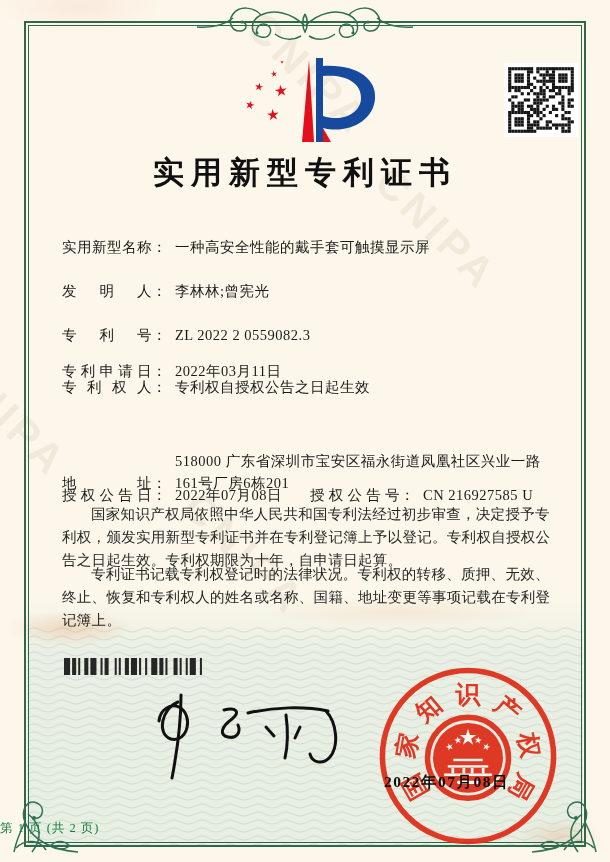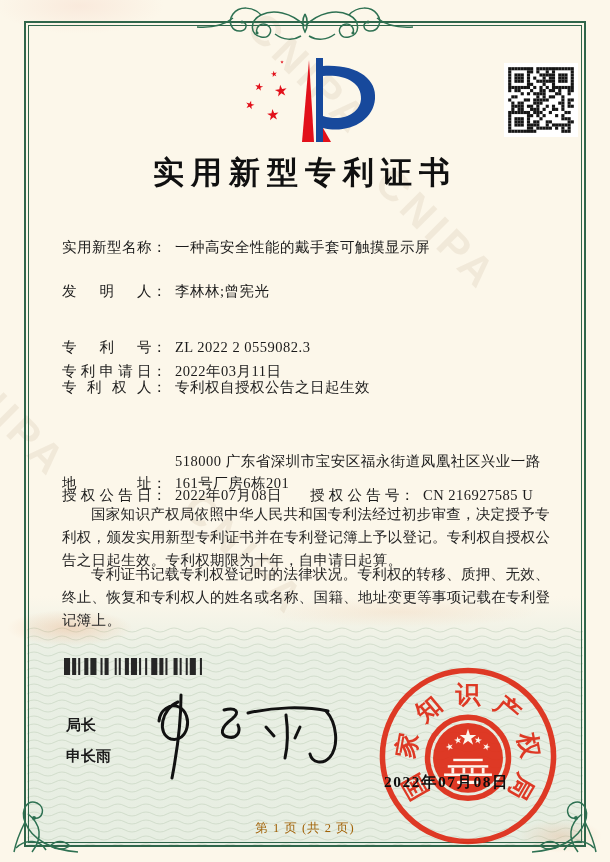--- a/index.html
+++ b/index.html
@@ -43,21 +43,21 @@
   .para{position:absolute;left:62px;width:490px;font-size:14.5px;line-height:23px;
     text-indent:2em;color:#262626;letter-spacing:.3px;}
   
   #barcode{position:absolute;left:64px;top:658px;}
   #signoff{position:absolute;left:66px;top:710px;font-size:15px;line-height:31px;font-weight:600;color:#1c1c1c;}
   #signature{position:absolute;left:146px;top:690px;}
   #signature path{stroke:#111;stroke-width:3px;fill:none;stroke-linecap:round;}
   #seal{position:absolute;left:376px;top:664px;opacity:.93;}
   #seal text{font-family:"Liberation Serif","DejaVu Serif",serif;font-weight:700;font-size:27px;fill:#de2c17;}
   #seal-date{position:absolute;left:384px;top:772px;font-size:15.5px;font-weight:700;letter-spacing:1.5px;color:#0e0e0e;}
-  #footer{position:absolute;left:0;right:0;top:820px;text-align:center;font-size:12.5px;letter-spacing:1px;color:#a16207;}
+  #footer{position:absolute;left:0;right:0;top:820px;text-align:left;font-size:12.5px;letter-spacing:1px;color:#15803d;}
 </style>
 </head>
 <body>
 
 <div id="canvas">
 
   <div id="green-bottom">
     <svg id="waves" width="560" height="250" viewBox="0 0 560 250">
         <path d="M0 6 q7 -4 14 0 q7 4 14 0 q7 -4 14 0 q7 4 14 0 q7 -4 14 0 q7 4 14 0 q7 -4 14 0 q7 4 14 0 q7 -4 14 0 q7 4 14 0 q7 -4 14 0 q7 4 14 0 q7 -4 14 0 q7 4 14 0 q7 -4 14 0 q7 4 14 0 q7 -4 14 0 q7 4 14 0 q7 -4 14 0 q7 4 14 0 q7 -4 14 0 q7 4 14 0 q7 -4 14 0 q7 4 14 0 q7 -4 14 0 q7 4 14 0 q7 -4 14 0 q7 4 14 0 q7 -4 14 0 q7 4 14 0 q7 -4 14 0 q7 4 14 0 q7 -4 14 0 q7 4 14 0 q7 -4 14 0 q7 4 14 0 q7 -4 14 0 q7 4 14 0 q7 -4 14 0 q7 4 14 0 " transform="translate(0 0)"></path>
         <path d="M0 6 q7 -4 14 0 q7 4 14 0 q7 -4 14 0 q7 4 14 0 q7 -4 14 0 q7 4 14 0 q7 -4 14 0 q7 4 14 0 q7 -4 14 0 q7 4 14 0 q7 -4 14 0 q7 4 14 0 q7 -4 14 0 q7 4 14 0 q7 -4 14 0 q7 4 14 0 q7 -4 14 0 q7 4 14 0 q7 -4 14 0 q7 4 14 0 q7 -4 14 0 q7 4 14 0 q7 -4 14 0 q7 4 14 0 q7 -4 14 0 q7 4 14 0 q7 -4 14 0 q7 4 14 0 q7 -4 14 0 q7 4 14 0 q7 -4 14 0 q7 4 14 0 q7 -4 14 0 q7 4 14 0 q7 -4 14 0 q7 4 14 0 q7 -4 14 0 q7 4 14 0 q7 -4 14 0 q7 4 14 0 " transform="translate(0 8)"></path>
@@ -409,21 +409,21 @@
   <div class="field-row" style="top:236px">
     <span class="flabel">实用新型名称</span>
       <span class="fcolon">：</span>
     <span class="fvalue">一种高安全性能的戴手套可触摸显示屏</span>
   </div>
   <div class="field-row" style="top:280px">
     <span class="flabel">发明人</span>
       <span class="fcolon">：</span>
     <span class="fvalue">李林林;曾宪光</span>
   </div>
-  <div class="field-row" style="top:336px">
+  <div class="field-row" style="top:324px">
     <span class="flabel">专利号</span>
       <span class="fcolon">：</span>
     <span class="fvalue">ZL 2022 2 0559082.3</span>
   </div>
   <div class="field-row" style="top:360px">
     <span class="flabel">专利申请日</span>
       <span class="fcolon">：</span>
     <span class="fvalue">2022年03月11日</span>
   </div>
   <div class="field-row" style="top:376px">
@@ -467,24 +467,20 @@
       <rect x="87.23" y="0" width="6.09" height="17" fill="#262626"></rect>
       <rect x="95.34" y="0" width="4.06" height="17" fill="#262626"></rect>
       <rect x="101.43" y="0" width="2.03" height="17" fill="#262626"></rect>
       <rect x="109.54" y="0" width="4.06" height="17" fill="#262626"></rect>
       <rect x="115.63" y="0" width="2.03" height="17" fill="#262626"></rect>
       <rect x="121.71" y="0" width="2.03" height="17" fill="#262626"></rect>
       <rect x="125.77" y="0" width="6.09" height="17" fill="#262626"></rect>
       <rect x="135.91" y="0" width="2.03" height="17" fill="#262626"></rect>
     </svg>
 
-  <div id="signoff">
-    <div>局长</div>
-    <div>申长雨</div>
-  </div>
   <svg id="signature" width="205" height="95" viewBox="0 0 205 95">
     <path d="M32 12 C16 18 10 44 25 49 C42 53 48 25 33 17 C24 13 14 20 13 31"></path>
     <path d="M35 5 C35 28 31 62 26 88"></path>
     <path d="M78 20 C90 17 95 22 86 29 C75 37 73 45 82 47 C91 49 95 42 92 35"></path>
     <path d="M102 23 C128 17 158 16 182 21"></path>
     <path d="M180 21 C191 33 193 56 184 67 C177 75 166 73 164 64"></path>
     <path d="M140 25 C142 40 142 55 139 68"></path>
     <path d="M120 37 L128 46"></path>
     <path d="M154 37 L149 48"></path>
   </svg>

